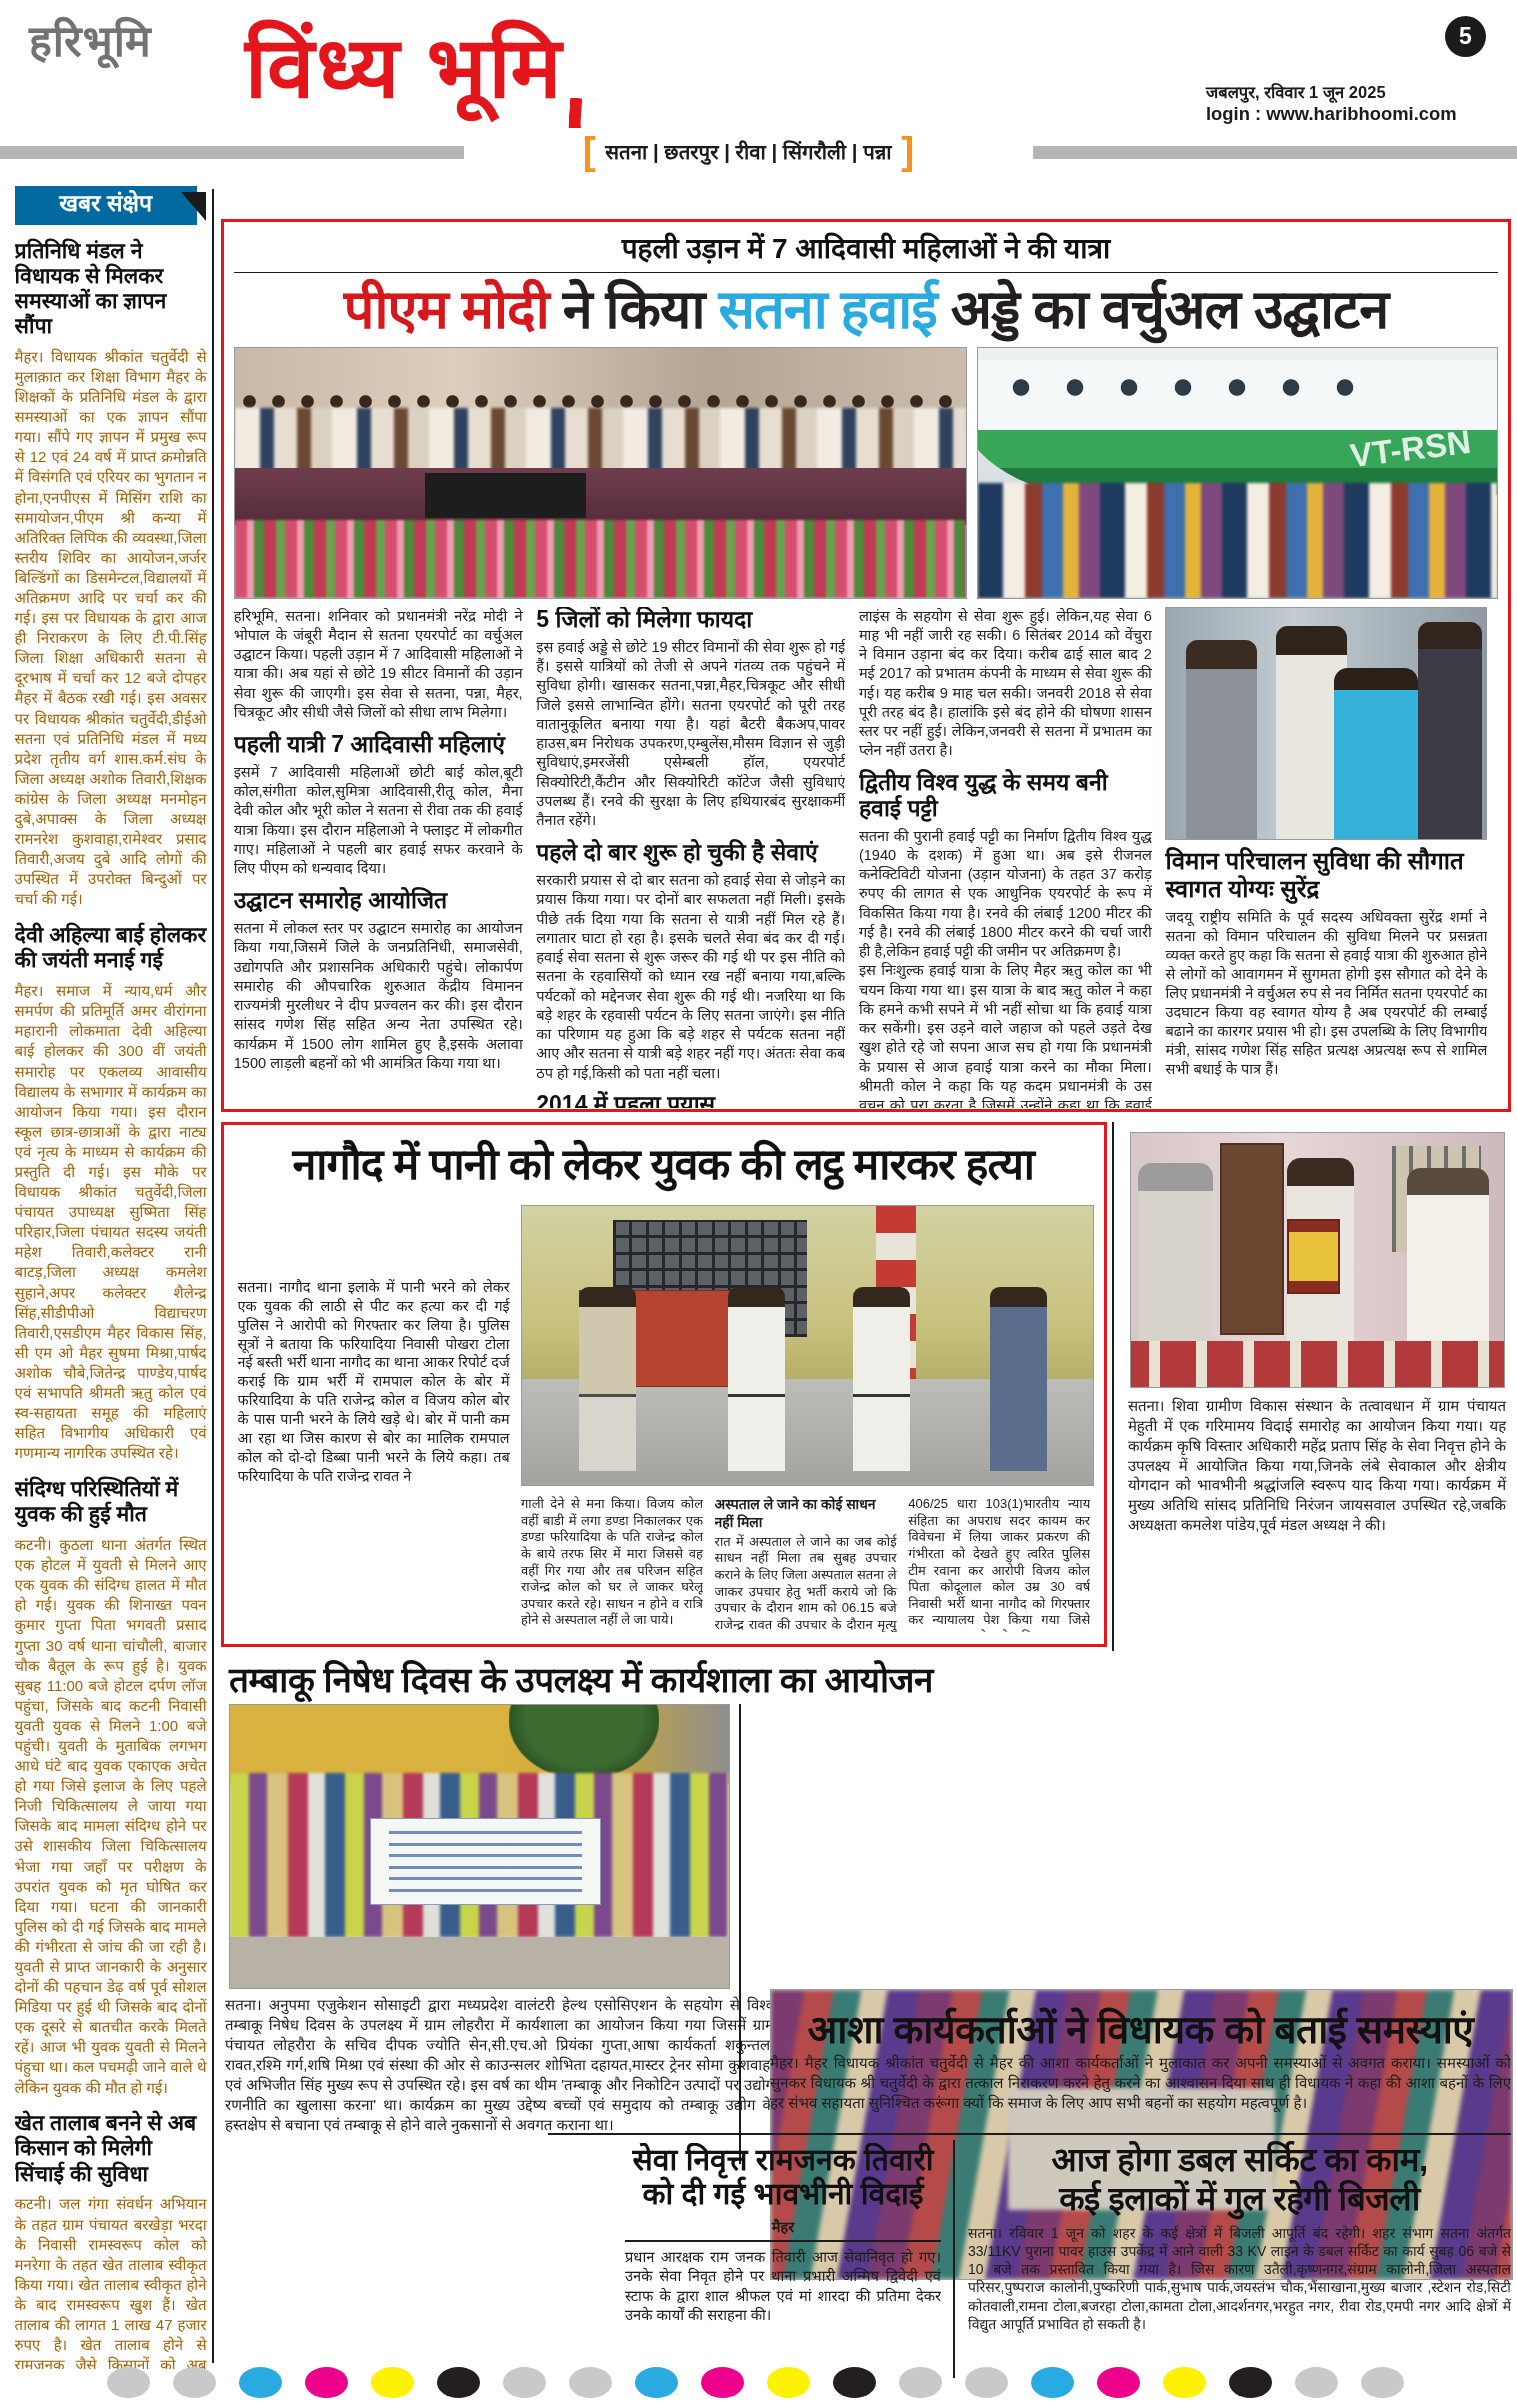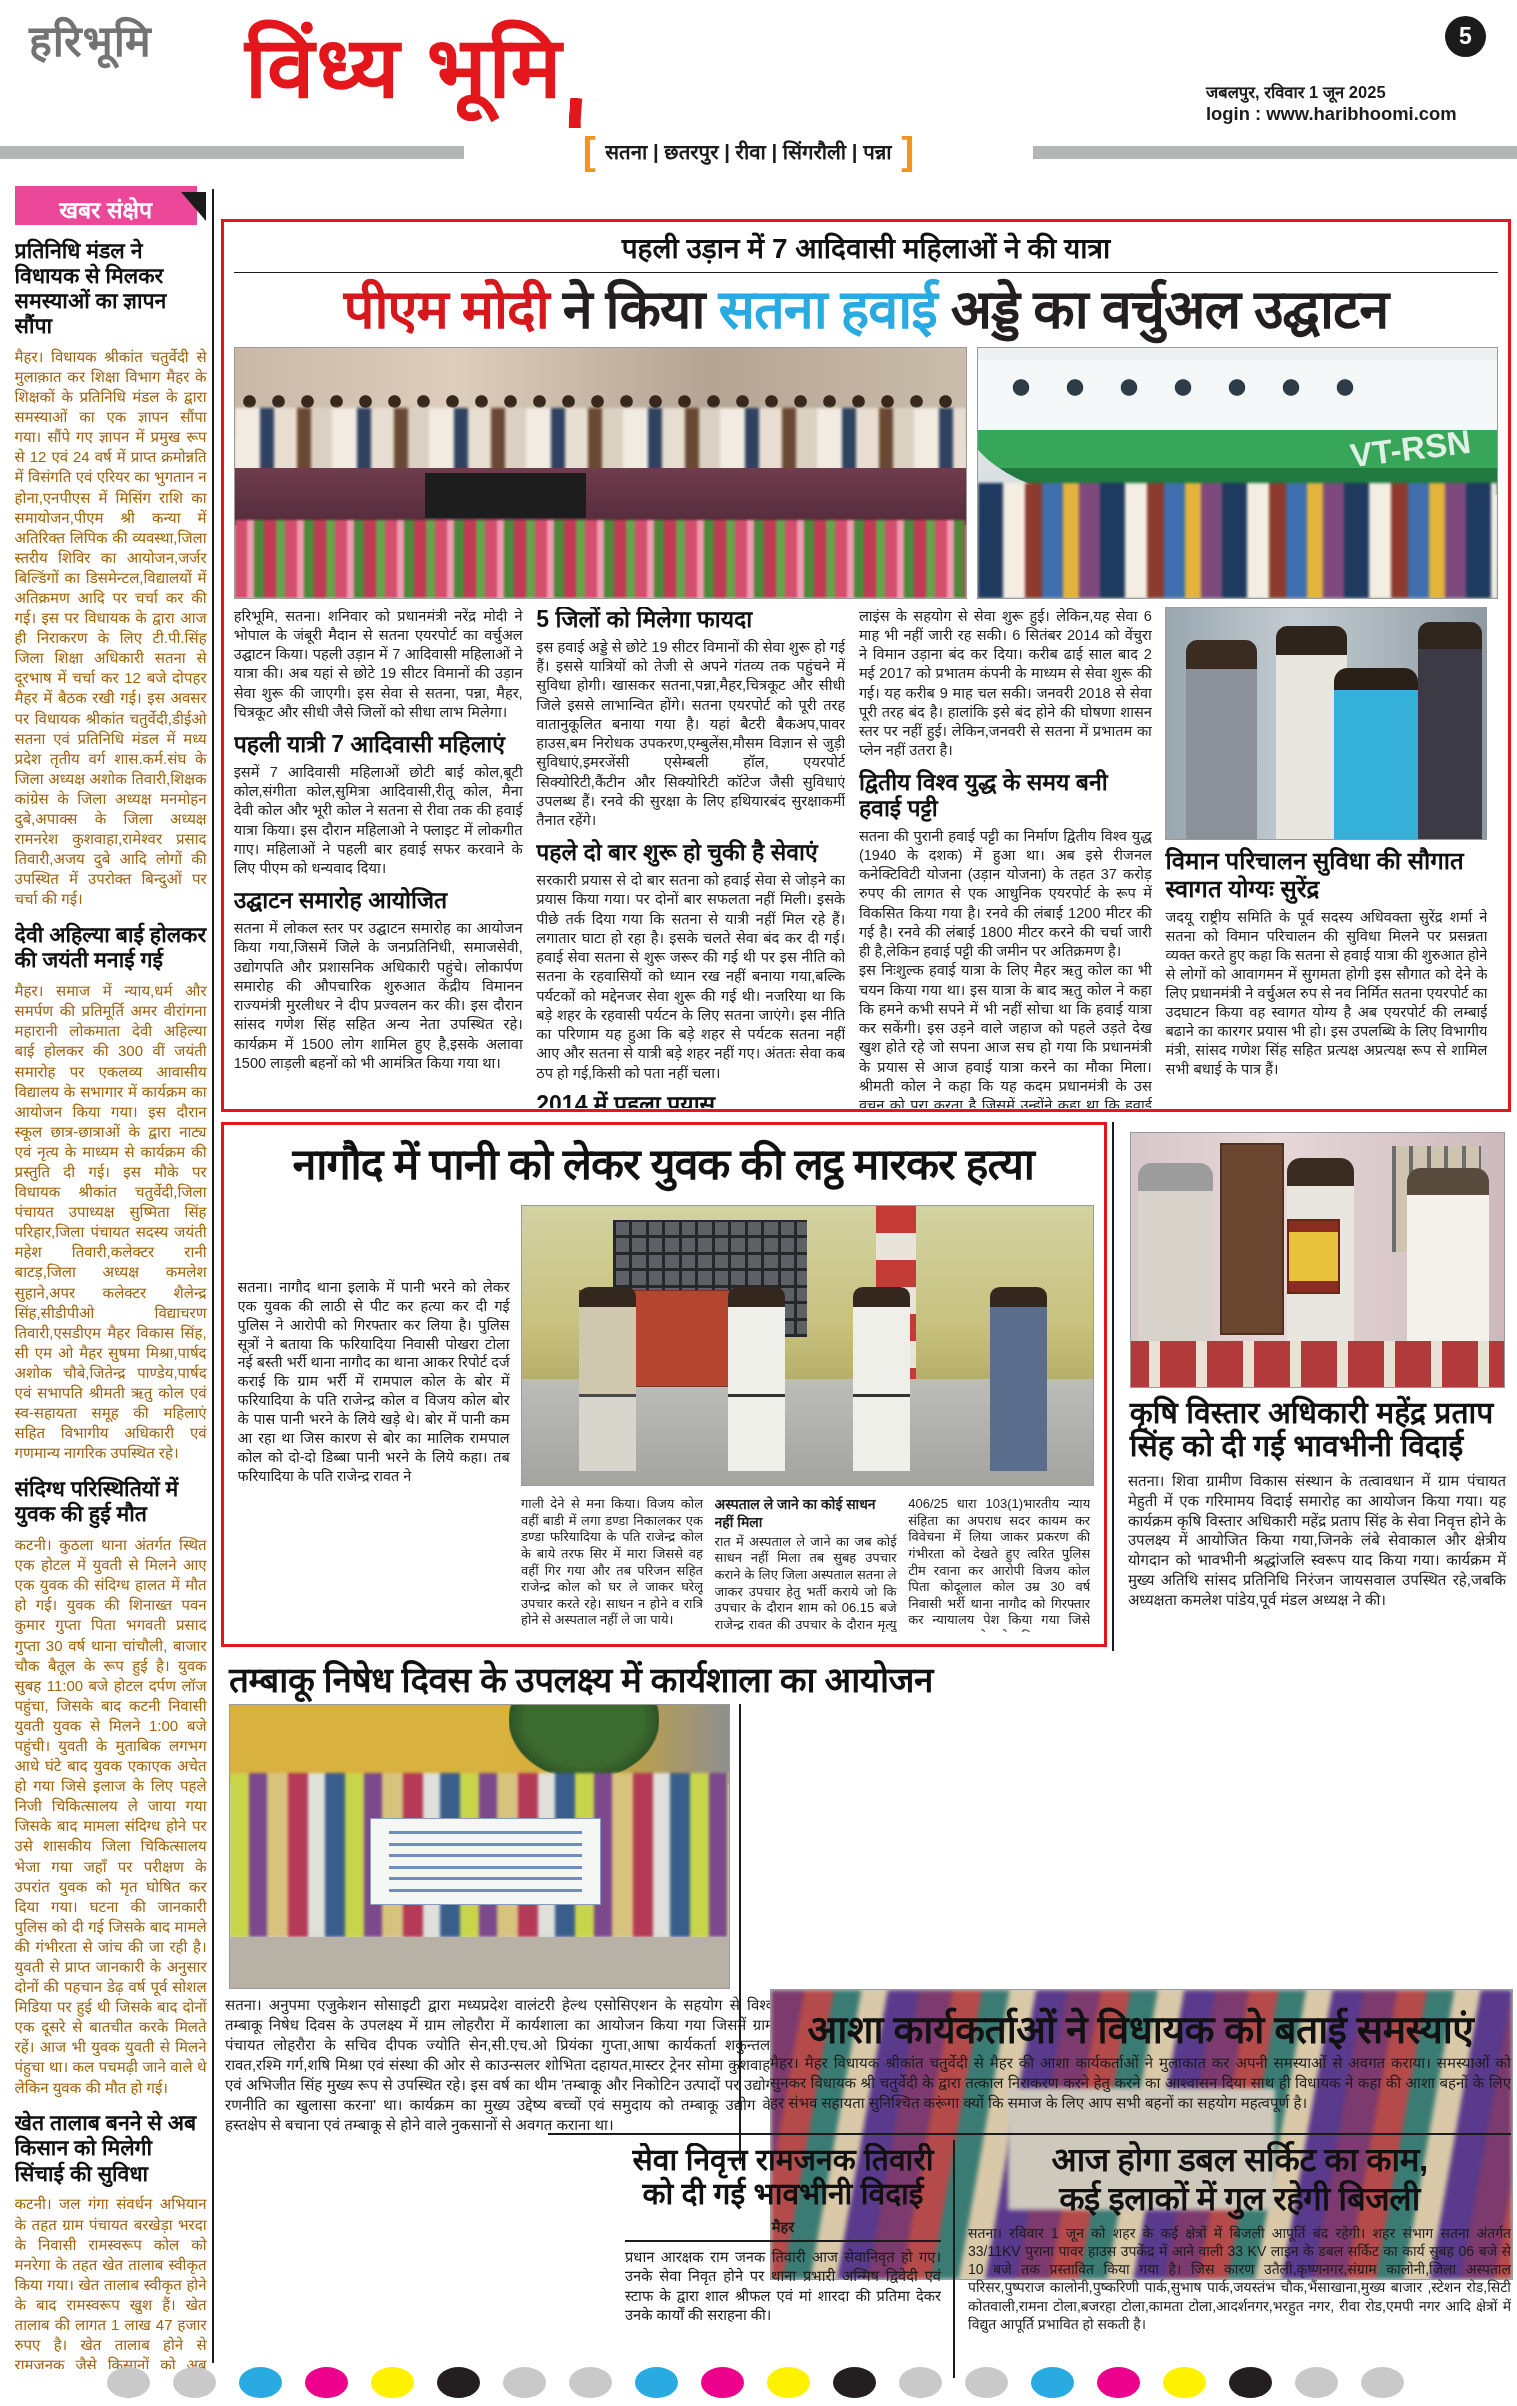--- a/index.html
+++ b/index.html
@@ -20,22 +20,22 @@
   .login-line{left:1206px;top:103px;font-size:18.4px;font-weight:700;color:#1b1b1b;}
   .gray-bar{left:0;top:146px;width:1518px;height:12.6px;background:#b3b5b7;}
   .cities-wrap{left:464px;top:128px;width:569px;height:45px;background:#fff;display:flex;
                align-items:center;justify-content:center;gap:9.7px;}
   .bracket{color:#f6921e;font-size:39px;font-weight:700;line-height:39px;}
   .cities{font-size:20.4px;font-weight:700;color:#1b1b1b;}
 
   
   .sidebar{left:14.6px;top:186px;width:192px;height:2183px;overflow:hidden;}
   .sidebar-rule{left:212px;top:189px;width:1.9px;height:2174px;background:#1b1b1b;}
-  .newsbrief{position:relative;width:182px;height:39px;background:#ec4899;color:#fff;
-             font-size:23px;font-weight:700;display:flex;align-items:flex-end;justify-content:center;margin-bottom:13.6px;}
+  .newsbrief{position:relative;width:182px;height:39px;background:#0369a1;color:#fff;
+             font-size:23px;font-weight:700;display:flex;align-items:flex-start;justify-content:center;margin-bottom:13.6px;}
   .newsbrief .notch{position:absolute;right:-9.7px;top:5.8px;width:0;height:0;
              border-left:25px solid transparent;border-top:29px solid #1b1b1b;}
   .sb-title{font-size:21.3px;font-weight:700;line-height:1.18;color:#111;margin:13.6px 0 7.8px 0;}
   .sb-body{font-size:15px;line-height:1.34;color:#a16207;}
 
   
   .main-box{left:221px;top:219px;width:1290px;height:893px;border:3.9px solid #e3161c;box-sizing:border-box;
             padding:5.8px 9.7px;}
   .kicker{font-size:28px;font-weight:700;color:#111;text-align:center;border-bottom:1.9px solid #1b1b1b;
           padding-bottom:6px;}
@@ -283,21 +283,20 @@
     <div class="photo kr-photo">
       <div class="band f-wall"></div>
       <div class="f-door"></div>
       <div class="f-window"></div>
       <div class="f-man1"></div>
       <div class="f-man2"></div>
       <div class="f-man3"></div>
       <div class="f-plaque"></div>
       <div class="band f-table"></div>
     </div>
-    <div class="kr-head">कृषि विस्तार अधिकारी महेंद्र प्रताप सिंह को दी गई भावभीनी विदाई</div>
     <div class="kr-body just">सतना। शिवा ग्रामीण विकास संस्थान के तत्वावधान में ग्राम पंचायत मेहुती में एक गरिमामय विदाई समारोह का आयोजन किया गया। यह कार्यक्रम कृषि विस्तार अधिकारी महेंद्र प्रताप सिंह के सेवा निवृत्त होने के उपलक्ष्य में आयोजित किया गया,जिनके लंबे सेवाकाल और क्षेत्रीय योगदान को भावभीनी श्रद्धांजलि स्वरूप याद किया गया। कार्यक्रम में मुख्य अतिथि सांसद प्रतिनिधि निरंजन जायसवाल उपस्थित रहे,जबकि अध्यक्षता कमलेश पांडेय,पूर्व मंडल अध्यक्ष ने की।</div>
   </div>
 
   <div class="abs tb-head">तम्बाकू निषेध दिवस के उपलक्ष्य में कार्यशाला का आयोजन</div>
   <div class="abs photo tb-photo">
     <div class="band r-bldg"></div>
     <div class="r-tree"></div>
     <div class="band r-crowd"></div>
     <div class="r-banner"></div>
     <div class="band r-road"></div>

